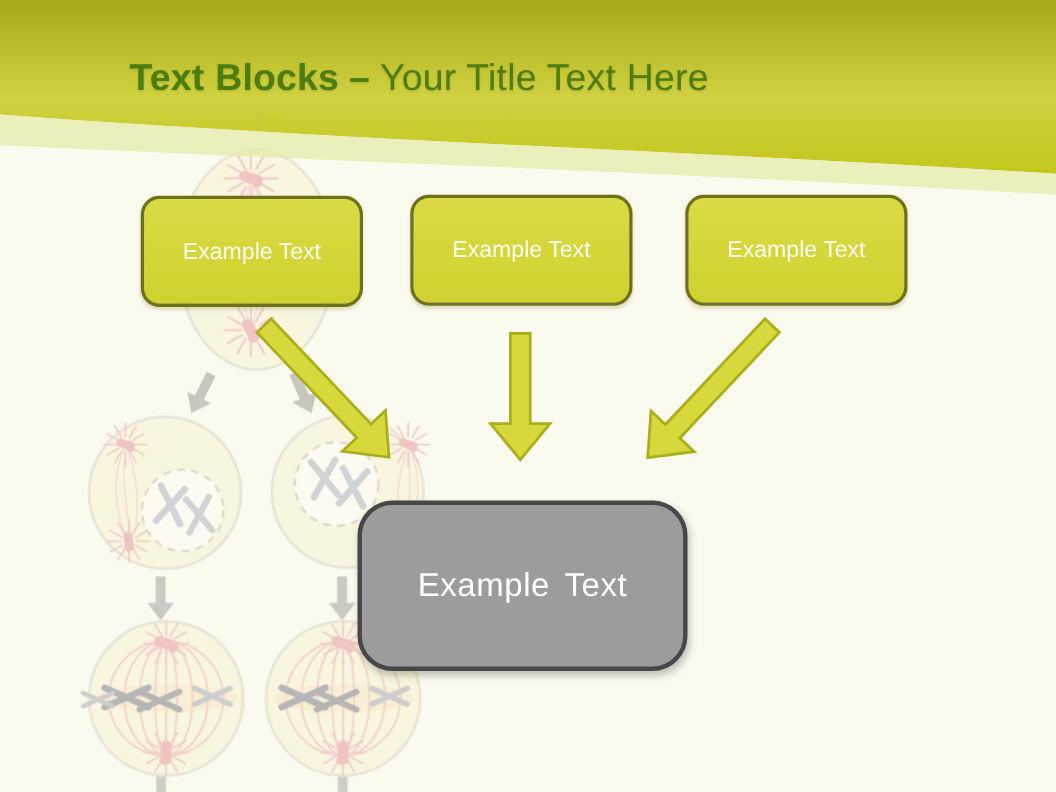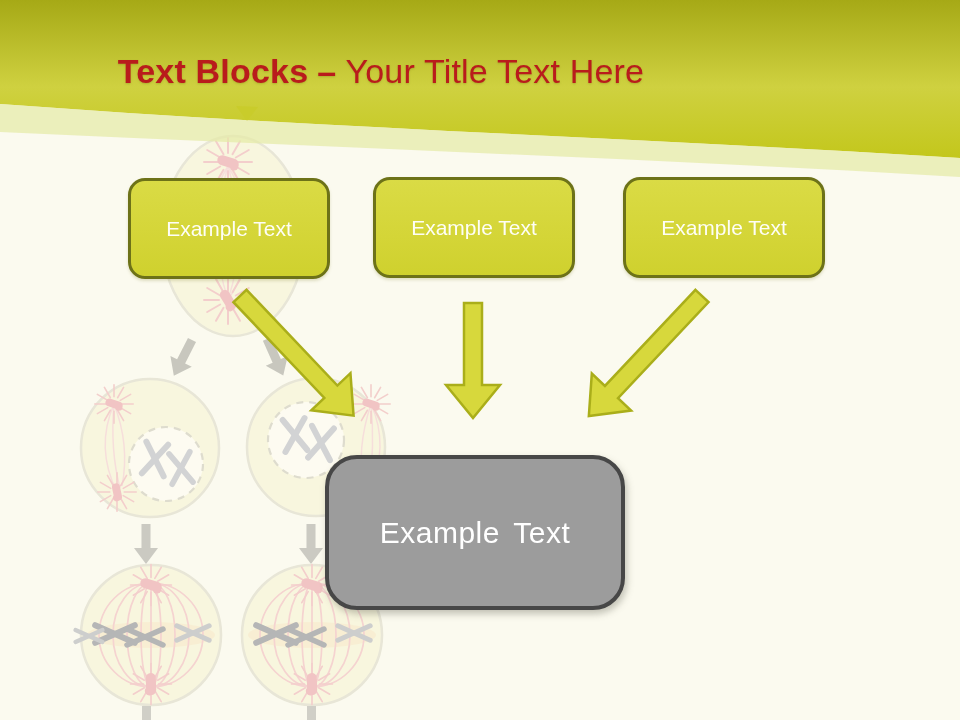--- a/index.html
+++ b/index.html
@@ -3,21 +3,21 @@
 <meta charset="utf-8">
 <style>
   html,body{margin:0;padding:0;background:#e8e8e8;}
   .slide{
     position:relative;width:960px;height:720px;overflow:hidden;
     background:#fbfaef;font-family:"Liberation Sans",sans-serif;
   }
   .slide svg{position:absolute;left:0;top:0;}
   .title{
     position:absolute;top:52px;left:0;width:762px;text-align:center;
-    color:#b91c1c;font-size:34px;letter-spacing:.2px;white-space:nowrap;
+    color:#4d7c0f;font-size:34px;letter-spacing:.2px;white-space:nowrap;
     text-shadow:0 1px 2px rgba(120,120,20,.35);
   }
   .title .b{font-weight:700;}
   .title .dash{font-weight:700;margin:0 9px;}
   .block{
     position:absolute;width:202px;height:101px;box-sizing:border-box;
     background:linear-gradient(180deg,#dadb45 0%,#d4d537 60%,#cfd12e 100%);
     border:3px solid #6d7218;border-radius:17px;
     display:flex;align-items:center;justify-content:center;
     color:#fefef6;font-size:21px;

